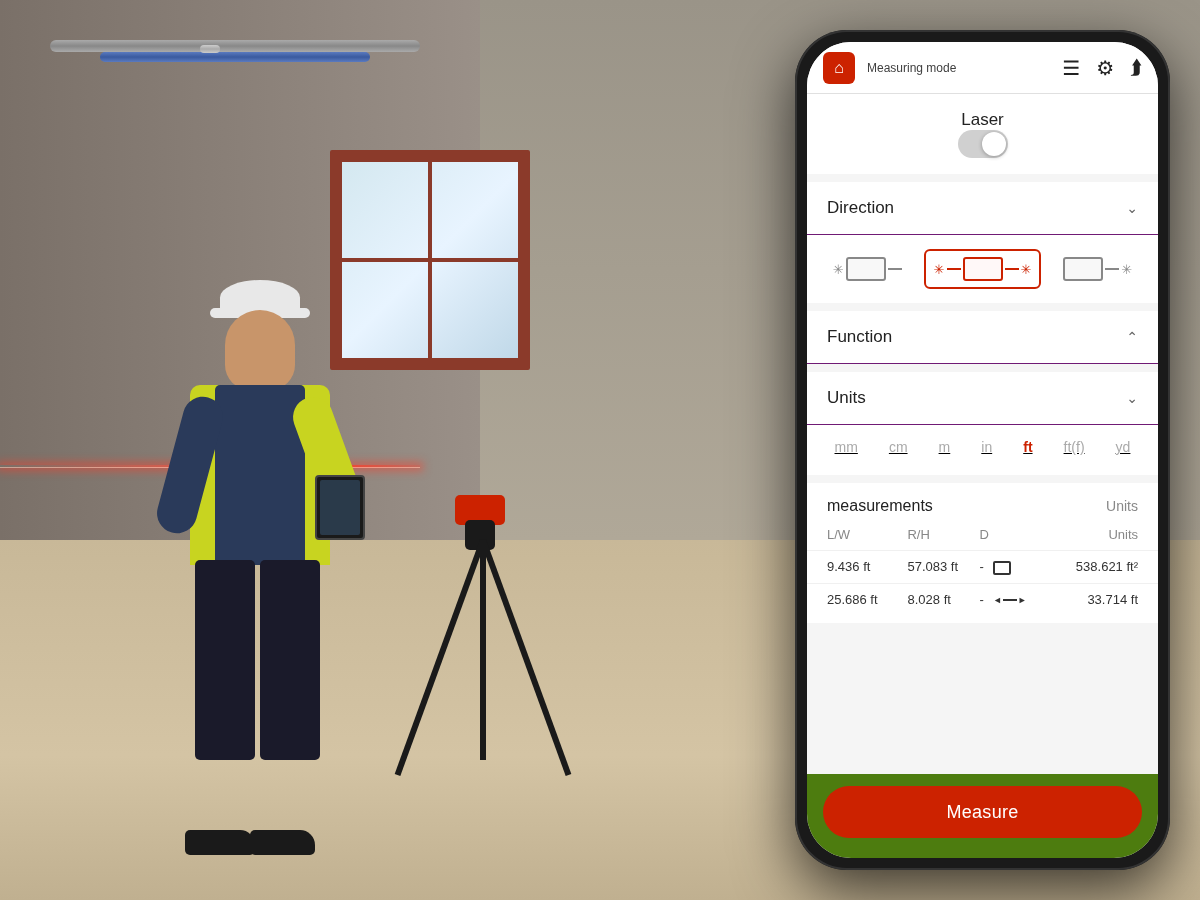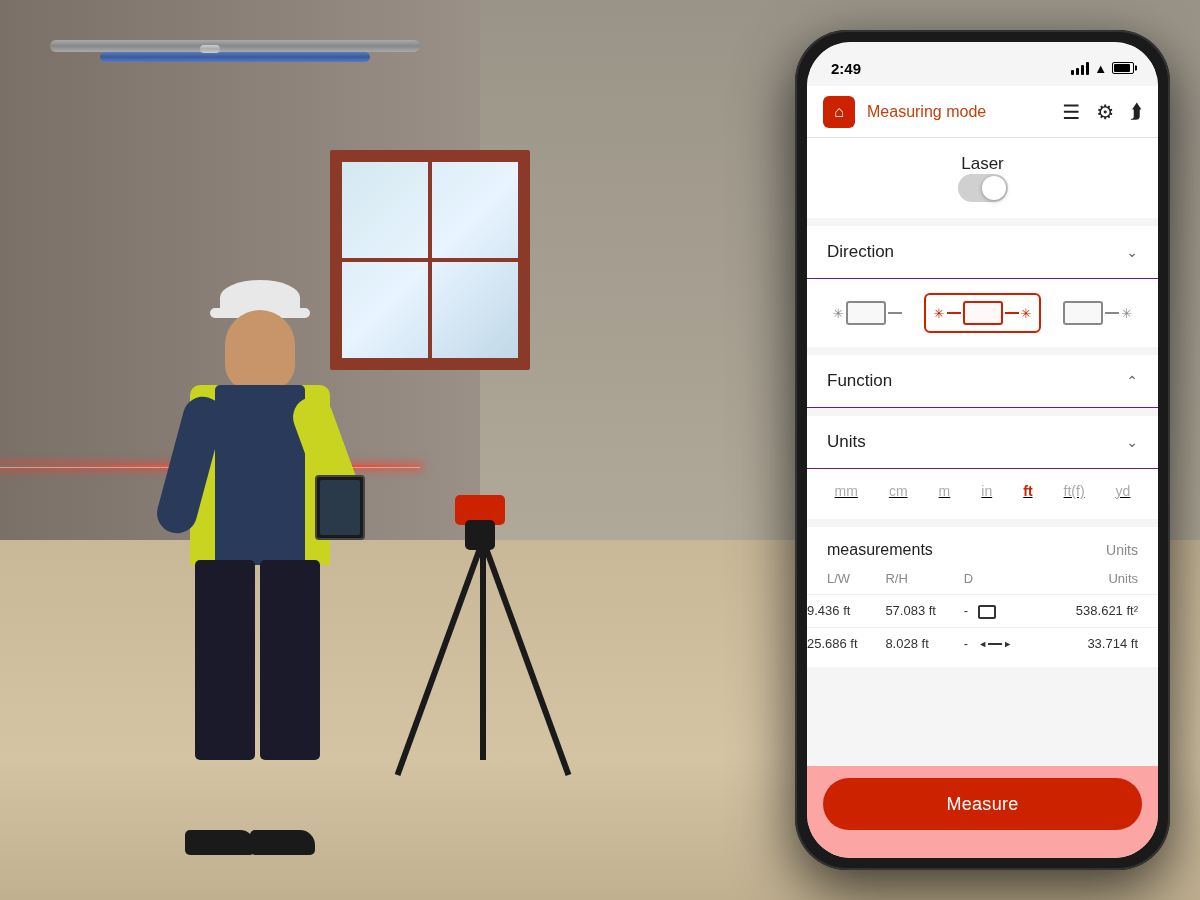--- a/index.html
+++ b/index.html
@@ -383,23 +383,23 @@
       align-items: center;
       justify-content: center;
       flex-shrink: 0;
     }
     .home-icon-btn span {
       color: #fff;
       font-size: 16px;
     }
     .header-title {
       flex: 1;
-      font-size: 16px;
+      font-size: 12px;
       font-weight: 500;
-      color: #c2410c;
+      color: #404040;
     }
     .header-actions {
       display: flex;
       align-items: center;
       gap: 16px;
     }
     .header-action-icon {
       font-size: 20px;
       color: #222;
       cursor: pointer;
@@ -566,21 +566,21 @@
       margin-top: 8px;
     }
     .measurements-table th:first-child { padding-left: 20px; }
     .measurements-table th:last-child { padding-right: 20px; text-align: right; }
     .measurements-table td {
       font-size: 13px;
       color: #333;
       padding: 8px 0;
       border-top: 1px solid #f0f0f0;
     }
-    .measurements-table td:first-child { }
+    .measurements-table td:first-child { padding-left: 20px; }
     .measurements-table td:last-child { padding-right: 20px; text-align: right; }
     .data-icon-rect {
       display: inline-block;
       width: 18px; height: 14px;
       border: 2px solid #333;
       border-radius: 2px;
       vertical-align: middle;
     }
     .data-icon-line {
       display: inline-flex;
@@ -589,22 +589,22 @@
       vertical-align: middle;
     }
     .data-icon-line-bar {
       width: 14px;
       height: 2px;
       background: #333;
     }
 
     
     .measure-btn-container {
-      padding: 12px 16px 28px;
-      background: #fca5a5;
+      padding: 12px 16px 20px;
+      background: #4d7c0f;
       flex-shrink: 0;
     }
     .measure-btn {
       width: 100%;
       height: 52px;
       background: #cc2200;
       color: #fff;
       font-size: 18px;
       font-weight: 500;
       border: none;
@@ -660,35 +660,20 @@
     <div class="tripod-leg1"></div>
     <div class="tripod-leg2"></div>
     <div class="tripod-leg3"></div>
   </div>
 </div>
 
 <div class="phone-wrapper">
   <div class="phone-frame"></div>
   <div class="phone-screen">
 
-    <div class="status-bar">
-      <span class="status-time">2:49</span>
-      <div class="status-icons">
-        <div class="signal-bars">
-          <div class="signal-bar" style="width:3px;height:5px;"></div>
-          <div class="signal-bar" style="width:3px;height:7px;"></div>
-          <div class="signal-bar" style="width:3px;height:10px;"></div>
-          <div class="signal-bar" style="width:3px;height:13px;"></div>
-        </div>
-        <span style="font-size:13px;">▲</span>
-        <div class="battery-icon">
-          <div class="battery-fill"></div>
-        </div>
-      </div>
-    </div>
 
     <div class="app-header">
       <div class="home-icon-btn">
         <span>⌂</span>
       </div>
       <span class="header-title">Measuring mode</span>
       <div class="header-actions">
         <span class="header-action-icon">☰</span>
         <span class="header-action-icon">⚙</span>
         <span class="header-action-icon">⮭</span>

